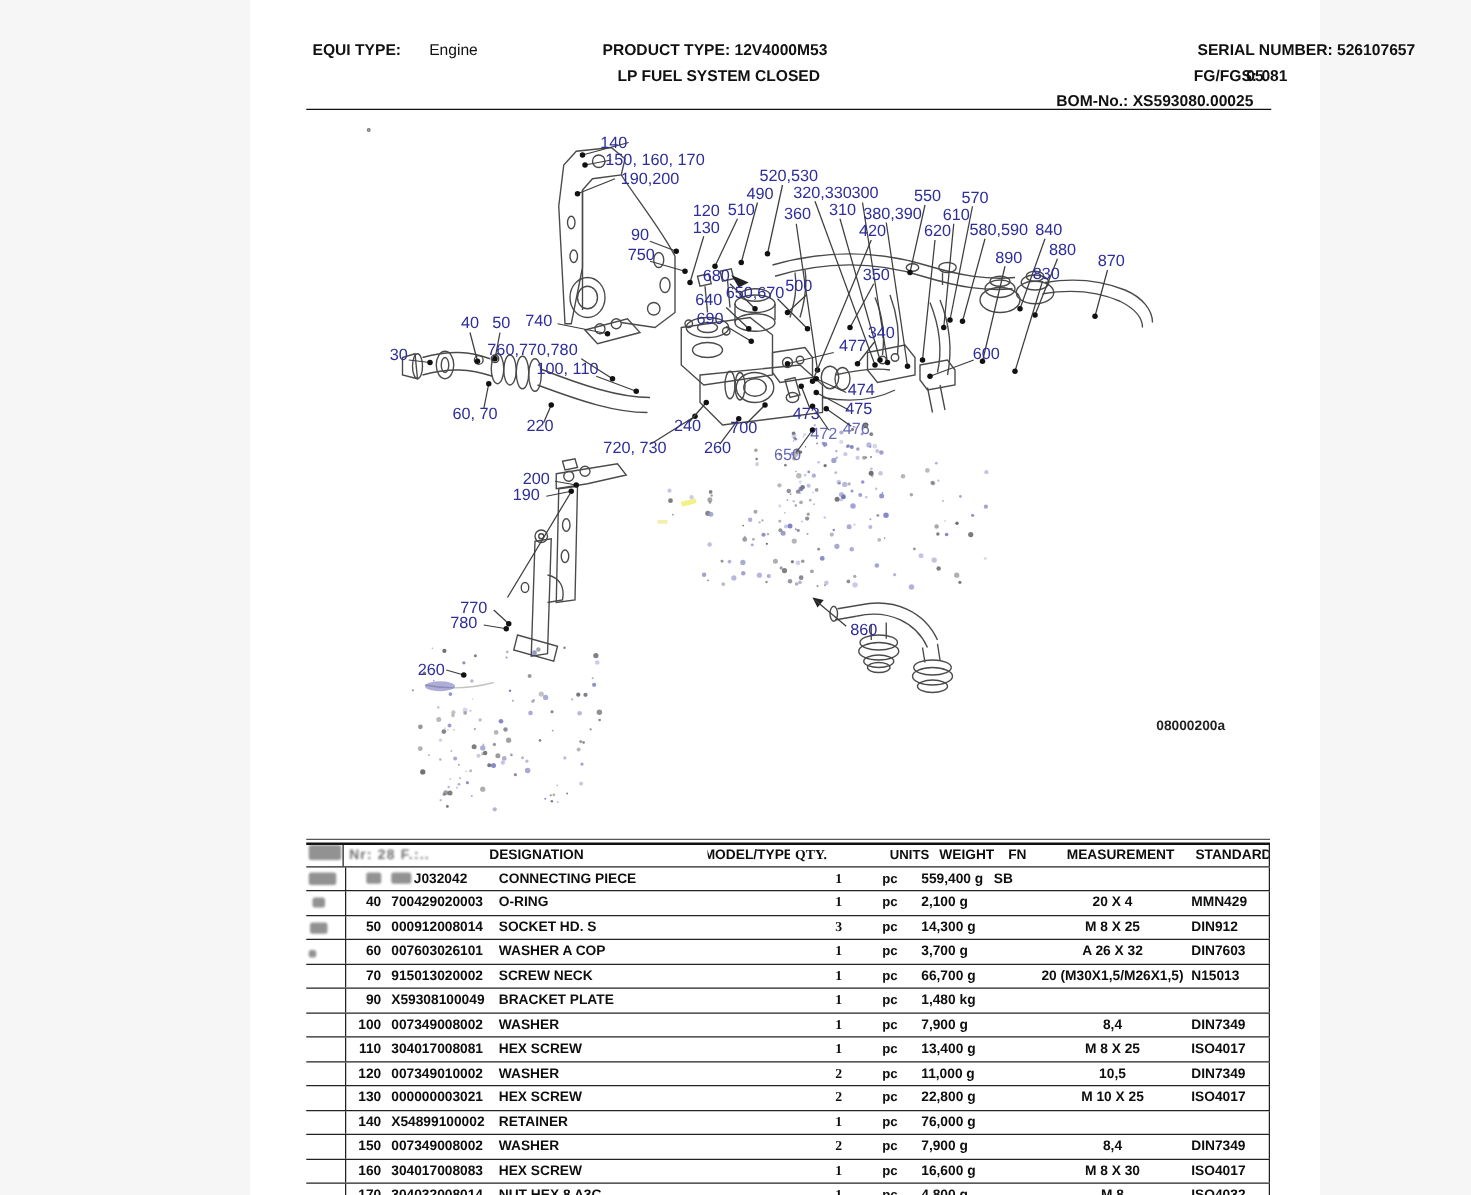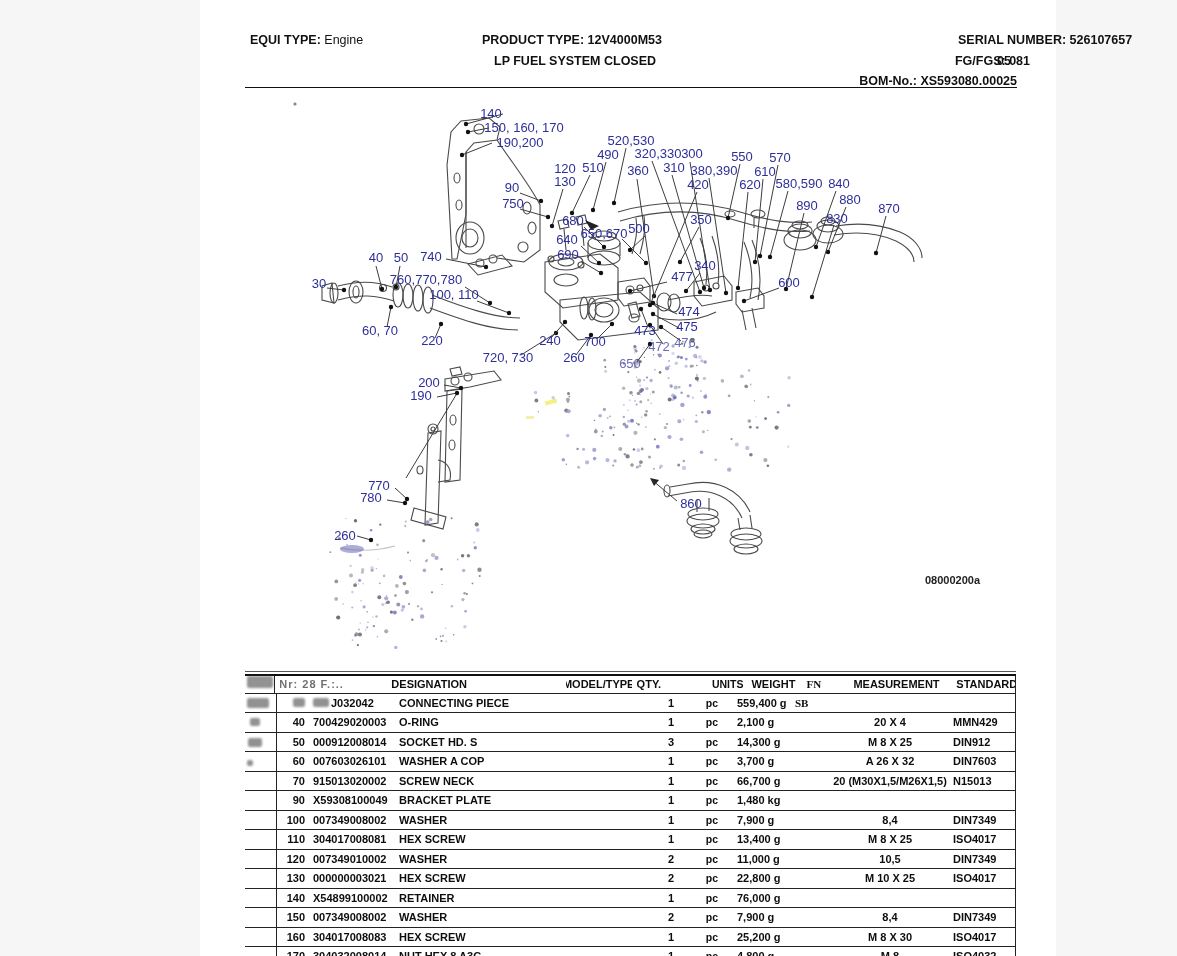--- a/index.html
+++ b/index.html
@@ -1,41 +1,41 @@
 <!DOCTYPE html>
 <html><head>
 <meta charset="utf-8">
 <style>
   html,body{margin:0;padding:0;width:1177px;height:956px;overflow:hidden;
     background:#f6f6f7;font-family:"Liberation Sans",sans-serif;}
   #page{position:absolute;left:200px;top:0;width:856px;height:956px;background:#ffffff;}
   .abs{position:absolute;}
   
   .h-line{font-size:12.5px;font-weight:700;color:#111;white-space:nowrap;}
-  .h-val-light{font-weight:400;}
+  .h-val-light{font-weight:400;margin-left:19px;}
   #header-rule{position:absolute;left:245px;top:87px;width:772px;height:0;
     border-top:1.6px solid #111;}
   
   #parts-table{position:absolute;left:245px;top:674px;width:771px;z-index:3;
     font-size:11px;color:#0e0e0e;background:transparent;}
   .t-topline{position:absolute;left:0;top:-3px;width:100%;height:0;border-top:1.2px solid #555;}
   .t-row{display:flex;align-items:flex-start;height:19.5px;box-sizing:border-box;
     border-bottom:1.4px solid #232323;}
   .t-head{border-top:2px solid #111;font-weight:700;}
   .cell{box-sizing:border-box;height:100%;display:flex;align-items:center;
     overflow:hidden;white-space:nowrap;font-weight:700;}
   .c0{width:32px;border-right:1.5px solid #222;}
   .c-item{width:34px;justify-content:flex-end;padding-right:6px;}
   .c-part{width:82px;padding-left:2px;}
   .c-desig{width:190px;padding-left:6px;}
   .c-model{width:70px;justify-content:center;}
-  .c-qty{width:36px;justify-content:center;}
+  .c-qty{width:36px;justify-content:center;font-family:Liberation Serif, serif;}
   .c-units{width:46px;justify-content:center;font-weight:700;font-size:10.5px;}
   .c-weight{width:56px;padding-left:2px;}
-  .c-fn{width:40px;padding-left:4px;font-family:Liberation Serif, serif;}
+  .c-fn{width:40px;padding-left:4px;}
   .c-meas{width:118px;justify-content:center;}
   .c-std{width:67px;padding-left:4px;border-right:1.5px solid #222;}
   .c-merged{width:116px;padding-left:4px;}
   .degraded{filter:blur(0.7px);opacity:.7;color:#333;letter-spacing:1px;}
   .smudge{display:inline-block;background:#3a3a3a;filter:blur(1px);opacity:.55;
     border-radius:2px;}
   svg{position:absolute;left:0;top:0;z-index:1;}
   svg text.callout{font-family:"Liberation Sans",sans-serif;font-size:13px;}
   svg text.deg{filter:blur(0.6px);opacity:.72;}
   svg text.dwgno{font-family:"Liberation Sans",sans-serif;font-size:11px;font-weight:700;fill:#222;}
@@ -56,21 +56,21 @@
   <div class="abs h-line" style="left:294px;top:54px;">LP FUEL SYSTEM CLOSED</div>
   <div class="abs h-line" style="left:758px;top:33px;width:58px;">
     <span>SERIAL NUMBER:</span>
      <span>526107657</span>
   </div>
   <div class="abs h-line" style="left:645px;top:54px;width:185px;text-align:right;">
     <span>FG/FGS:</span>
      <span>081</span>
   </div>
   <div class="abs h-line" style="left:797px;top:54px;">05</div>
-  <div class="abs h-line" style="left:645px;top:74px;width:172px;text-align:right;">
+  <div class="abs h-line" style="left:645px;top:74px;width:172px;">
     <span>BOM-No.:</span>
      <span>XS593080.00025</span>
   </div>
 </div>
 <div id="header-rule"></div>
 
 <svg id="diagram" width="1177" height="956" viewBox="0 0 1177 956">
   <g stroke="#4a4a4a" stroke-width="1.1" fill="none">
 
     <path d="M452,259 L447,165 L451,132 L461,121 L489,118 L500,127 L497,140 L474,143 L466,152 L466,214 L457,259 Z"></path>
@@ -873,21 +873,21 @@
       <div class="cell c-std">DIN7349</div>
     </div>
     <div class="t-row">
       <div class="cell c0"></div>
       <div class="cell c-item">160</div>
       <div class="cell c-part">304017008083</div>
       <div class="cell c-desig">HEX SCREW</div>
       <div class="cell c-model"></div>
       <div class="cell c-qty">1</div>
       <div class="cell c-units">pc</div>
-      <div class="cell c-weight">25,200 g</div>
+      <div class="cell c-weight">16,600 g</div>
       <div class="cell c-fn"></div>
       <div class="cell c-meas">M 8 X 30</div>
       <div class="cell c-std">ISO4017</div>
     </div>
     <div class="t-row">
       <div class="cell c0"></div>
       <div class="cell c-item">170</div>
       <div class="cell c-part">304032008014</div>
       <div class="cell c-desig">NUT HEX 8 A3C</div>
       <div class="cell c-model"></div>

